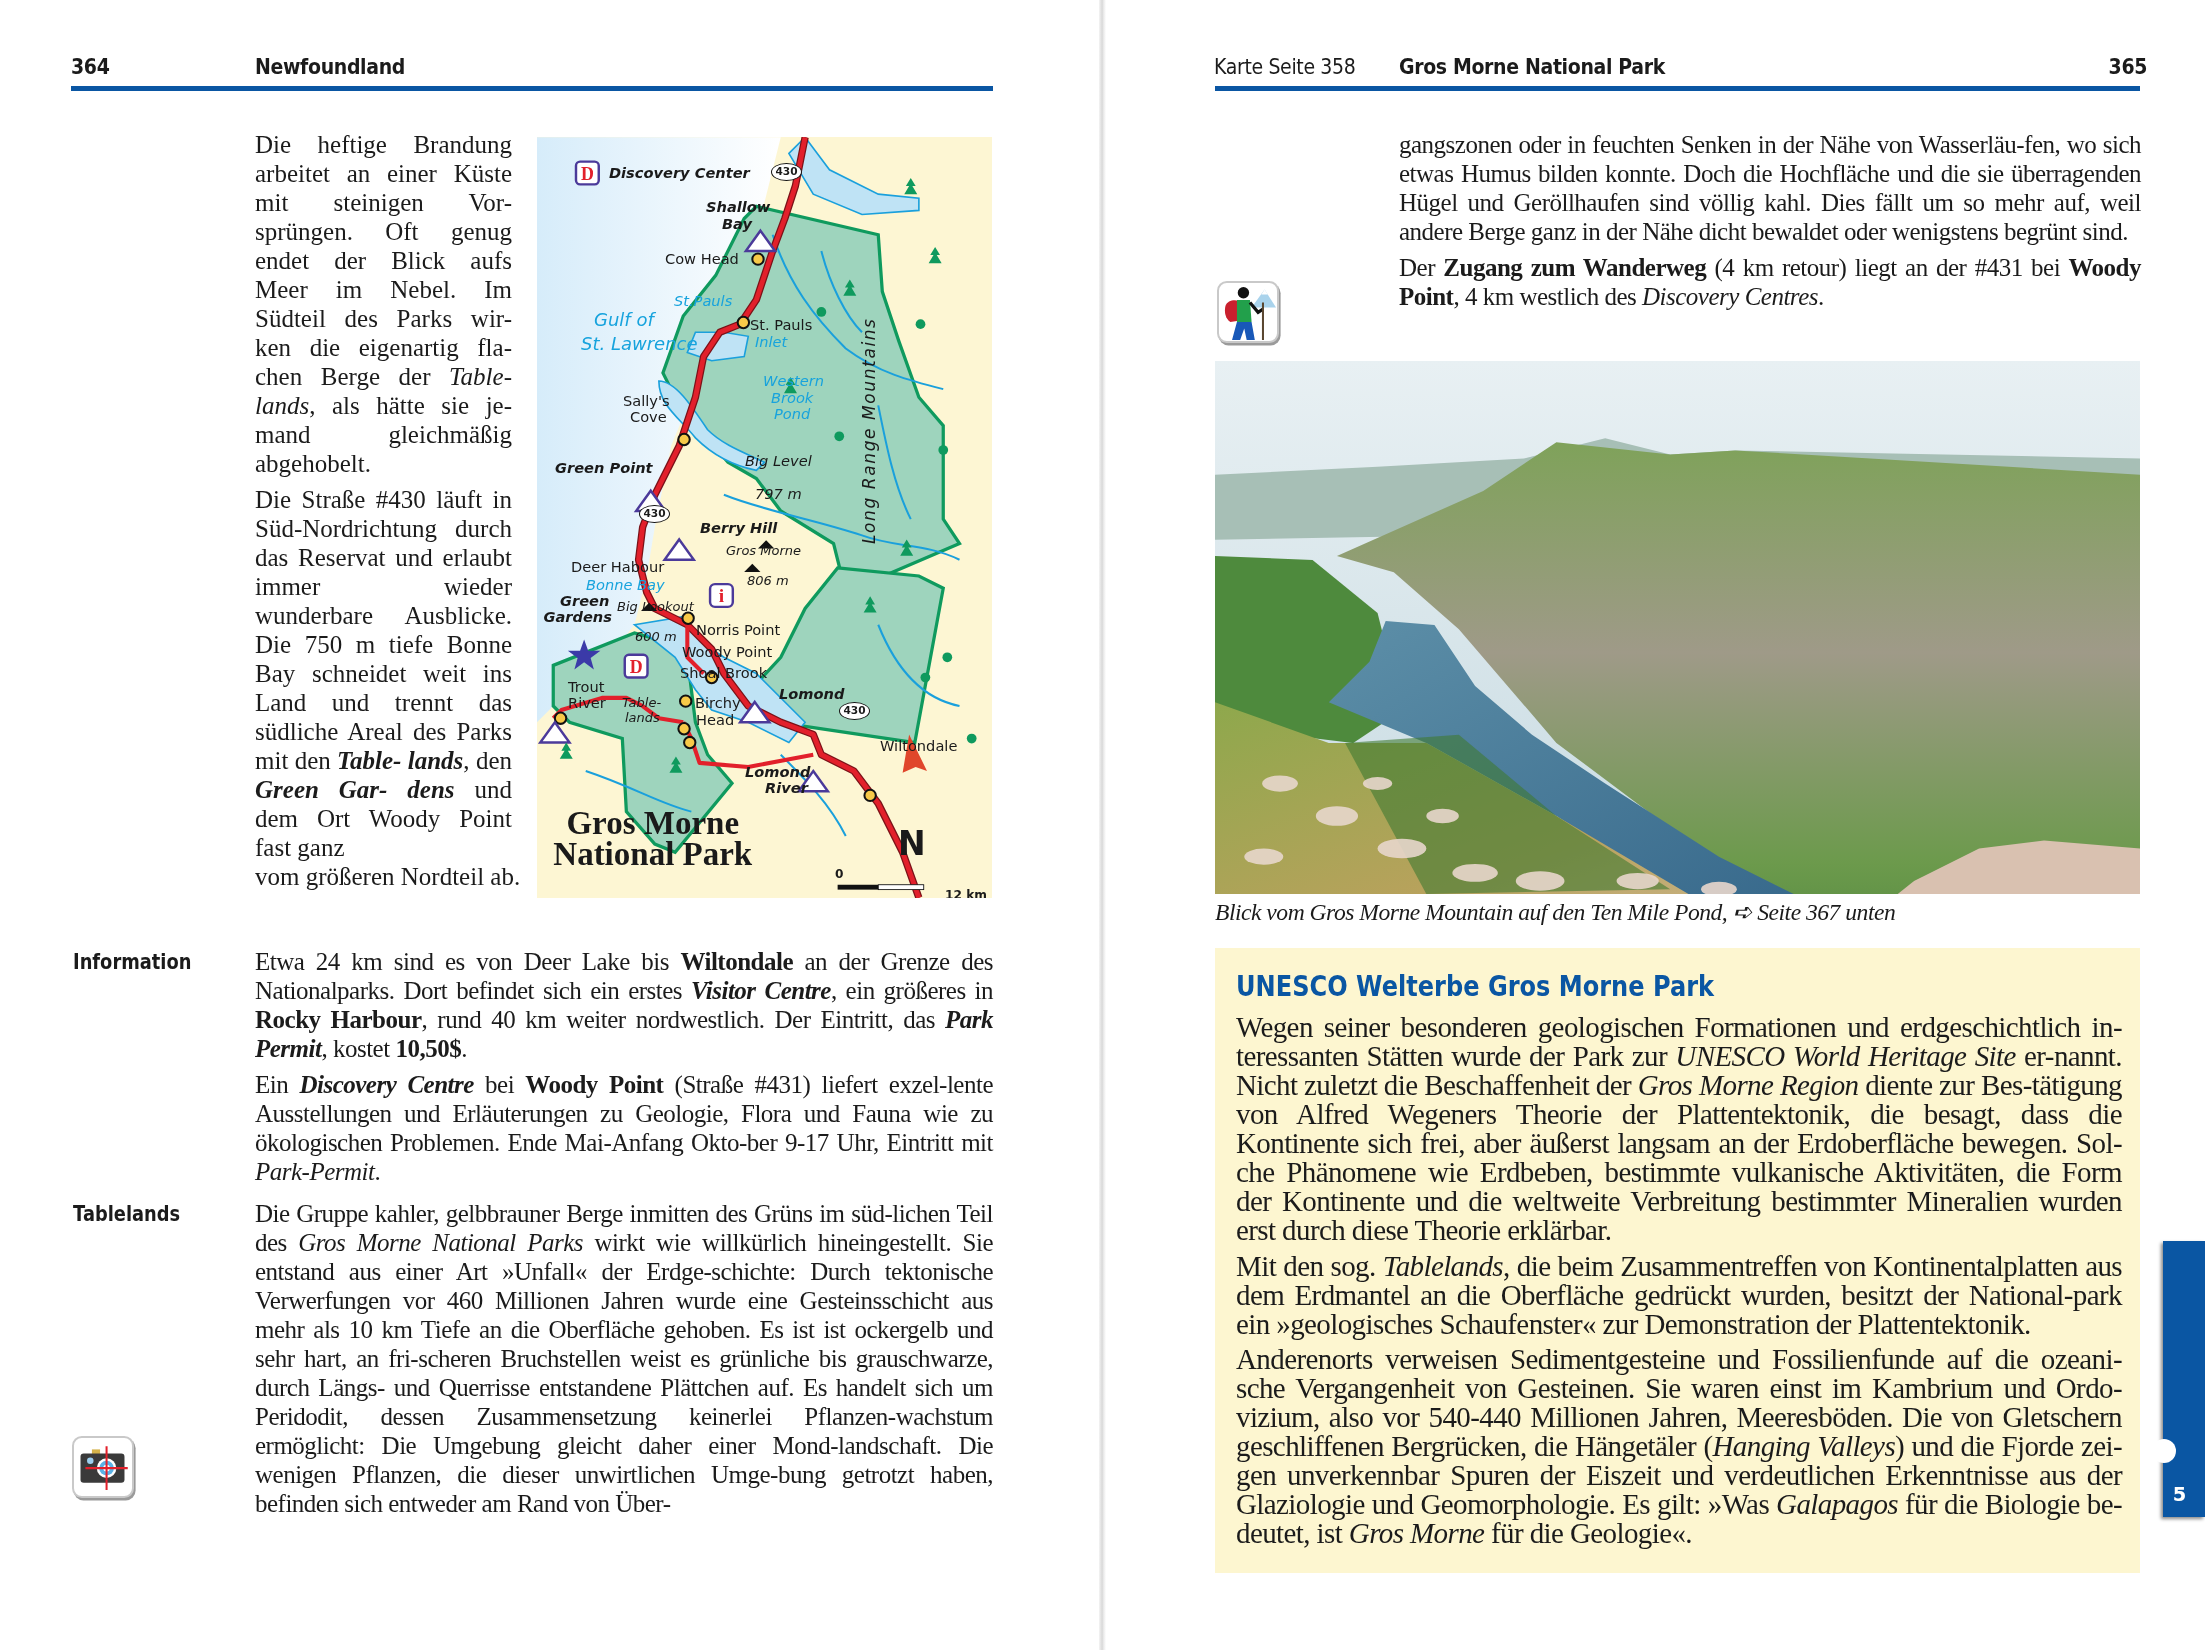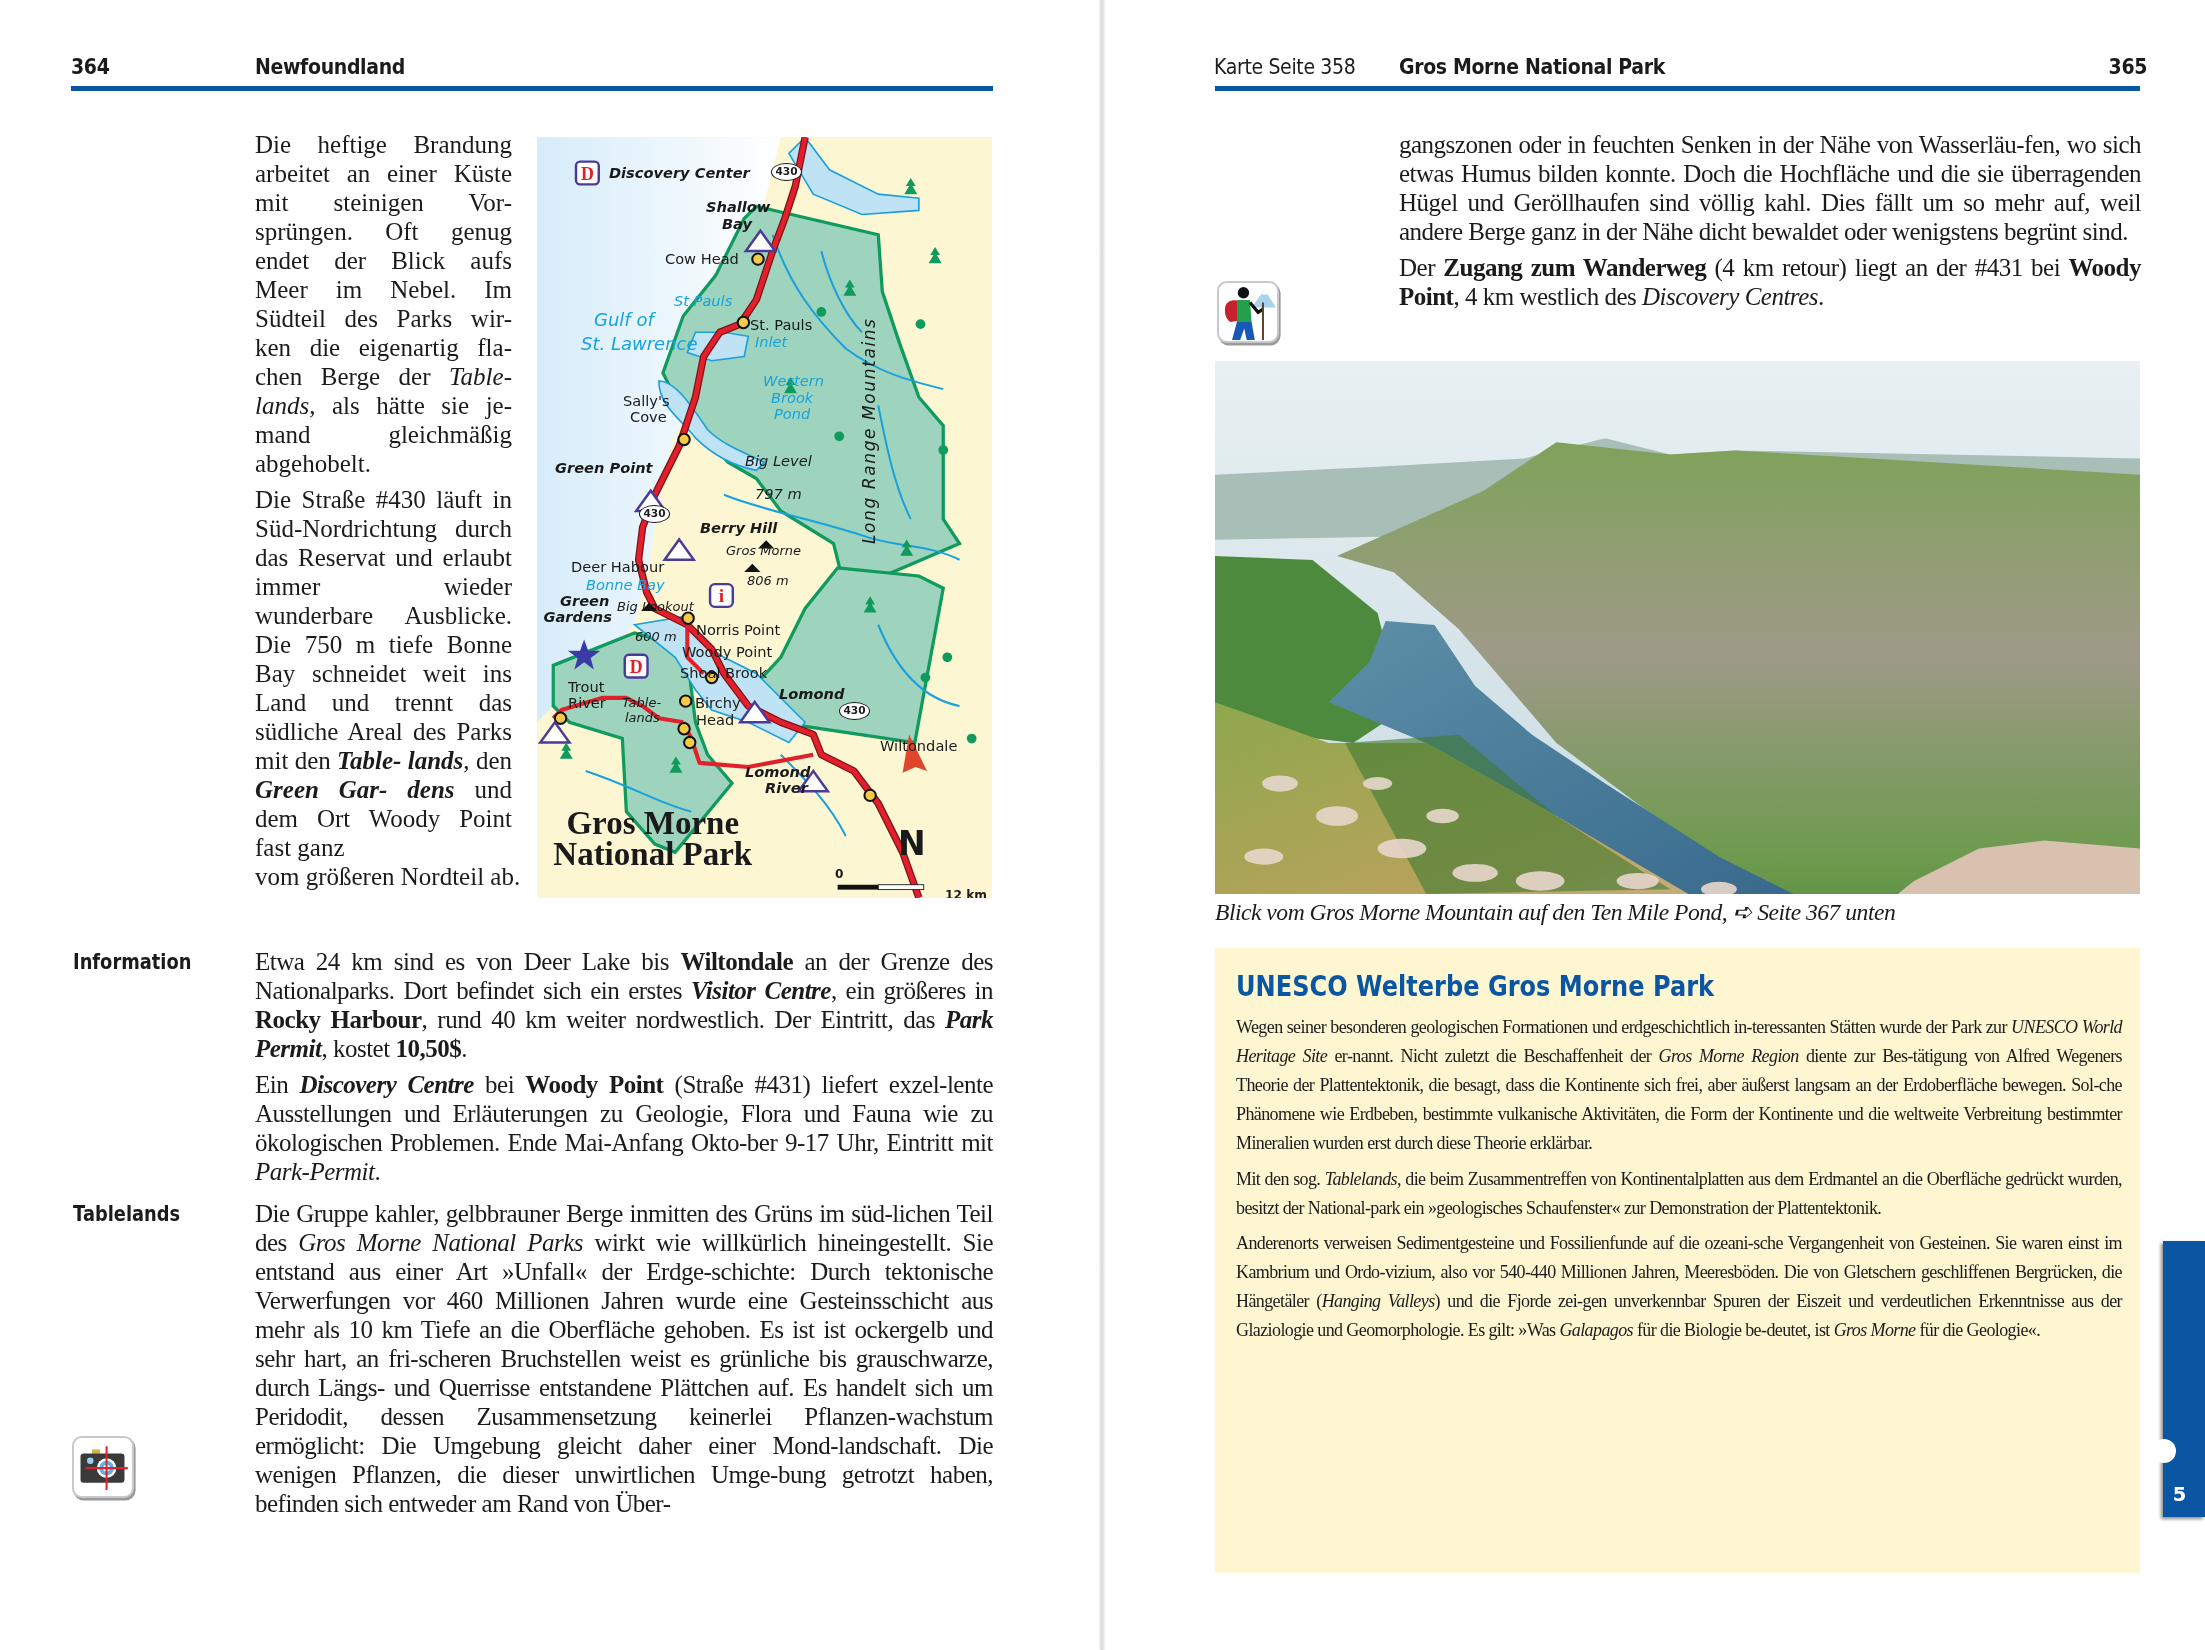--- a/index.html
+++ b/index.html
@@ -47,21 +47,21 @@
   
   .hiker-icon { position: absolute; left: 1217px; top: 281px; width: 62px; height: 62px; }
   .camera-icon { position: absolute; left: 72px; top: 1436px; width: 62px; height: 62px; }
   .icon-frame { width: 100%; height: 100%; border-radius: 9.8px; background: #fff; border: 2.4px solid #c9c9c9; box-shadow: 1.6px 2.4px 0 #9a9a9a; overflow: hidden; position: relative; }
 
   .photo { position: absolute; left: 1215px; top: 361px; width: 925px; height: 533px; overflow: hidden; }
   .caption { position: absolute; left: 1215px; top: 898px; font-size: 23.6px; font-style: italic; letter-spacing: -0.5px; white-space: nowrap; }
 
   .infobox { position: absolute; left: 1215px; top: 948px; width: 925px; height: 625px; background: #fdf6d0; padding: 19.5px 18px 0 21px; }
   .infobox h2 { font-family: "DejaVu Sans", "Liberation Sans", sans-serif; font-size: 29px; font-weight: bold; color: #0a56a3; transform: scaleX(0.83); transform-origin: left center; white-space: nowrap; margin-bottom: 9.8px; line-height: 36px; }
-  .infobox .body-text { font-size: 18px; line-height: 29px; letter-spacing: -0.6px; }
+  .infobox .body-text { font-size: 29px; line-height: 29px; letter-spacing: -0.6px; }
 
   .thumb-tab { position: absolute; left: 2163px; top: 1241px; width: 42px; height: 276px; background: #0a56a3; box-shadow: -2.4px 2.4px 3.3px #8a8a8a; }
   .thumb-notch { position: absolute; left: -11.4px; top: 198px; width: 24.4px; height: 24.4px; border-radius: 50%; background: #ffffff; }
   .thumb-num { position: absolute; left: 9.8px; bottom: 11.4px; font-family: "DejaVu Sans", sans-serif; font-weight: bold; font-size: 19.5px; color: #fff; }
 </style>
 </head>
 <body>
 
 <div class="page page-left">
   <div class="running-head rh-left-num">364</div>

